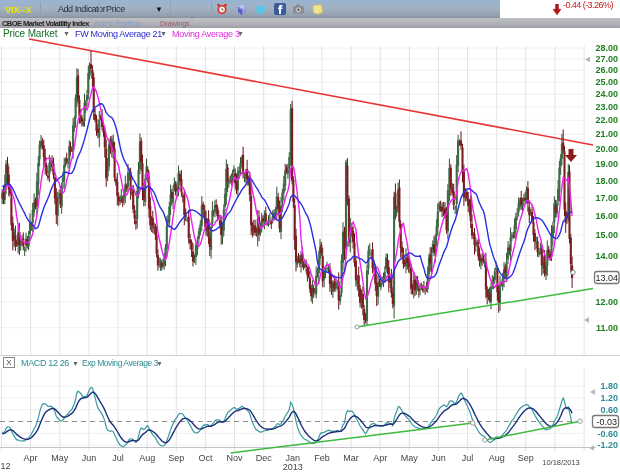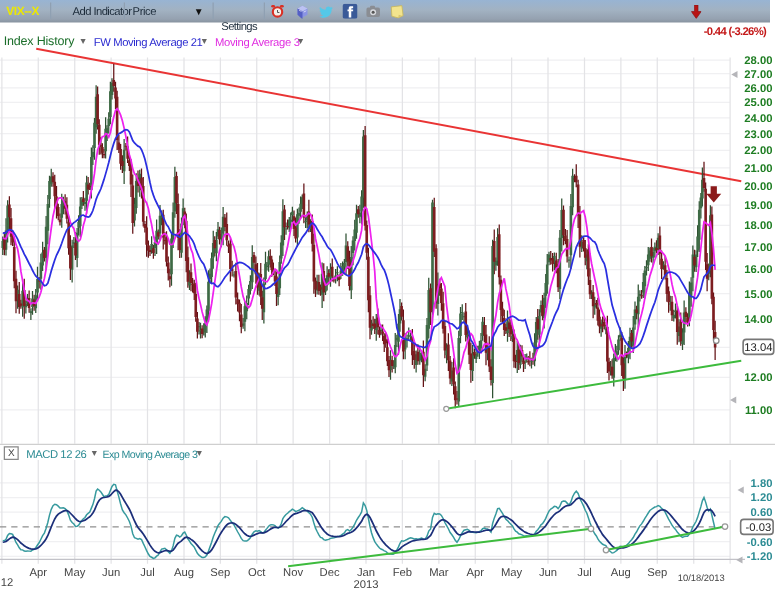--- a/index.html
+++ b/index.html
@@ -1,16 +1,16 @@
 <!DOCTYPE html>
 <html><head><meta charset="utf-8"><style>
 *{margin:0;padding:0;box-sizing:border-box}
 body{width:620px;height:473px;font-family:"Liberation Sans",sans-serif;background:#fff;overflow:hidden}
 #wrap{position:relative;width:620px;height:473px}
-#topbar{position:absolute;left:0;top:0;width:616px;height:17.5px;
+#topbar{position:absolute;left:0;top:0;width:500px;height:17.5px;
  background:linear-gradient(#98b4d3 0%,#a2b2c2 45%,#95a1b0 85%,#87939f 100%)}
 #greybar{position:absolute;left:0;top:17.5px;width:620px;height:10px;
  background:linear-gradient(#bfc0c4 0%,#adaeb3 70%,#9b9ca2 100%)}
 .t{position:absolute;white-space:nowrap}
 #chart{position:absolute;left:0;top:0}
 </style></head><body>
 <div id="wrap">
 <div id="chart"><svg width="620" height="473" viewBox="0 0 620 473" font-family="Liberation Sans, sans-serif">
         <path d="M0 327.8H584M0 301.8H584M0 277.8H584M0 255.6H584M0 234.9H584M0 215.6H584M0 197.4H584M0 180.3H584M0 164.1H584M0 148.8H584M0 134.2H584M0 120.2H584M0 106.9H584M0 94.2H584M0 81.9H584M0 70.2H584M0 58.9H584M0 48H584" stroke="#f0f0f2" stroke-width="1" fill="none"></path>
         <path d="M0 386.2H584M0 398H584M0 409.7H584M0 433.3H584M0 445H584" stroke="#f0f0f2" stroke-width="1" fill="none"></path>
@@ -135,23 +135,28 @@
    <circle cx="5.5" cy="5.8" r="2.4" fill="#d8dade"></circle>
         <circle cx="5.5" cy="5.8" r="1.2" fill="#555"></circle>
       </svg>
  <svg class="t" style="left:311px;top:3px" width="13" height="13" viewBox="0 0 13 13">
    <path d="M2 2.5l8.5-1 1 8-4 1.8L2.5 10z" fill="#f2e48e" stroke="#c8b860" stroke-width="0.7"></path>
    <path d="M10.5 9.5l-3 1.8.5-2.6z" fill="#d9c670"></path>
       </svg>
  <svg class="t" style="left:553px;top:4px" width="8" height="11" viewBox="0 0 8 11">
    <path d="M2.6 0h2.8v5.2H8L4 10.8 0 5.2h2.6z" fill="#b81414" stroke="#8a0e0e" stroke-width="0.5"></path>
       </svg>
- <span class="t" style="left:563px;top:20px;font-size:9px;font-weight:bold;color:#c41919;letter-spacing:-0.55px">-0.44 (-3.26%)</span>
+ <span class="t" style="left:563px;top:0;font-size:9px;font-weight:normal;color:#c41919;letter-spacing:-0.55px">-0.44 (-3.26%)</span>
 </div>
-<span class="t" style="left:3px;top:28px;font-size:10px;color:#1b6e2a;letter-spacing:-0.15px">Index History</span>
+<div id="greybar">
+ <span class="t" style="left:2px;top:1.5px;font-size:7.5px;font-weight:bold;color:#222;letter-spacing:-0.55px">CBOE Market Volatility Index</span>
+ <span class="t" style="left:94px;top:1.5px;font-size:7.5px;color:#7f9fc5;letter-spacing:-0.2px">Add to Portfolio</span>
+ <span class="t" style="left:160px;top:1.5px;font-size:7.5px;color:#a05a68;letter-spacing:-0.2px">Drawings</span>
+</div>
+<span class="t" style="left:3px;top:28px;font-size:10px;color:#1b6e2a;letter-spacing:-0.15px">Price Market</span>
 <span class="t" style="left:63px;top:30px;font-size:7px;color:#666">▼</span>
 <span class="t" style="left:75px;top:28.5px;font-size:9px;color:#2b2bd0;letter-spacing:-0.32px">FW Moving Average 21</span>
 <span class="t" style="left:160px;top:30px;font-size:7px;color:#666">▼</span>
 <span class="t" style="left:172px;top:28.5px;font-size:9px;color:#e02ce0;letter-spacing:-0.26px">Moving Average 3</span>
 <span class="t" style="left:237px;top:30px;font-size:7px;color:#666">▼</span>
 <span class="t" style="left:3px;top:357px;width:12px;height:11px;border:1px solid #888;background:#fff;font-size:8px;color:#444;text-align:center;line-height:10px">X</span>
 <span class="t" style="left:21px;top:358px;font-size:9px;color:#2d8c94;letter-spacing:-0.35px">MACD 12 26</span>
 <span class="t" style="left:72px;top:360px;font-size:7px;color:#666">▼</span>
 <span class="t" style="left:82px;top:358px;font-size:8.5px;color:#2d8c94;letter-spacing:-0.45px">Exp Moving Average 3</span>
 <span class="t" style="left:156px;top:360px;font-size:7px;color:#666">▼</span>

